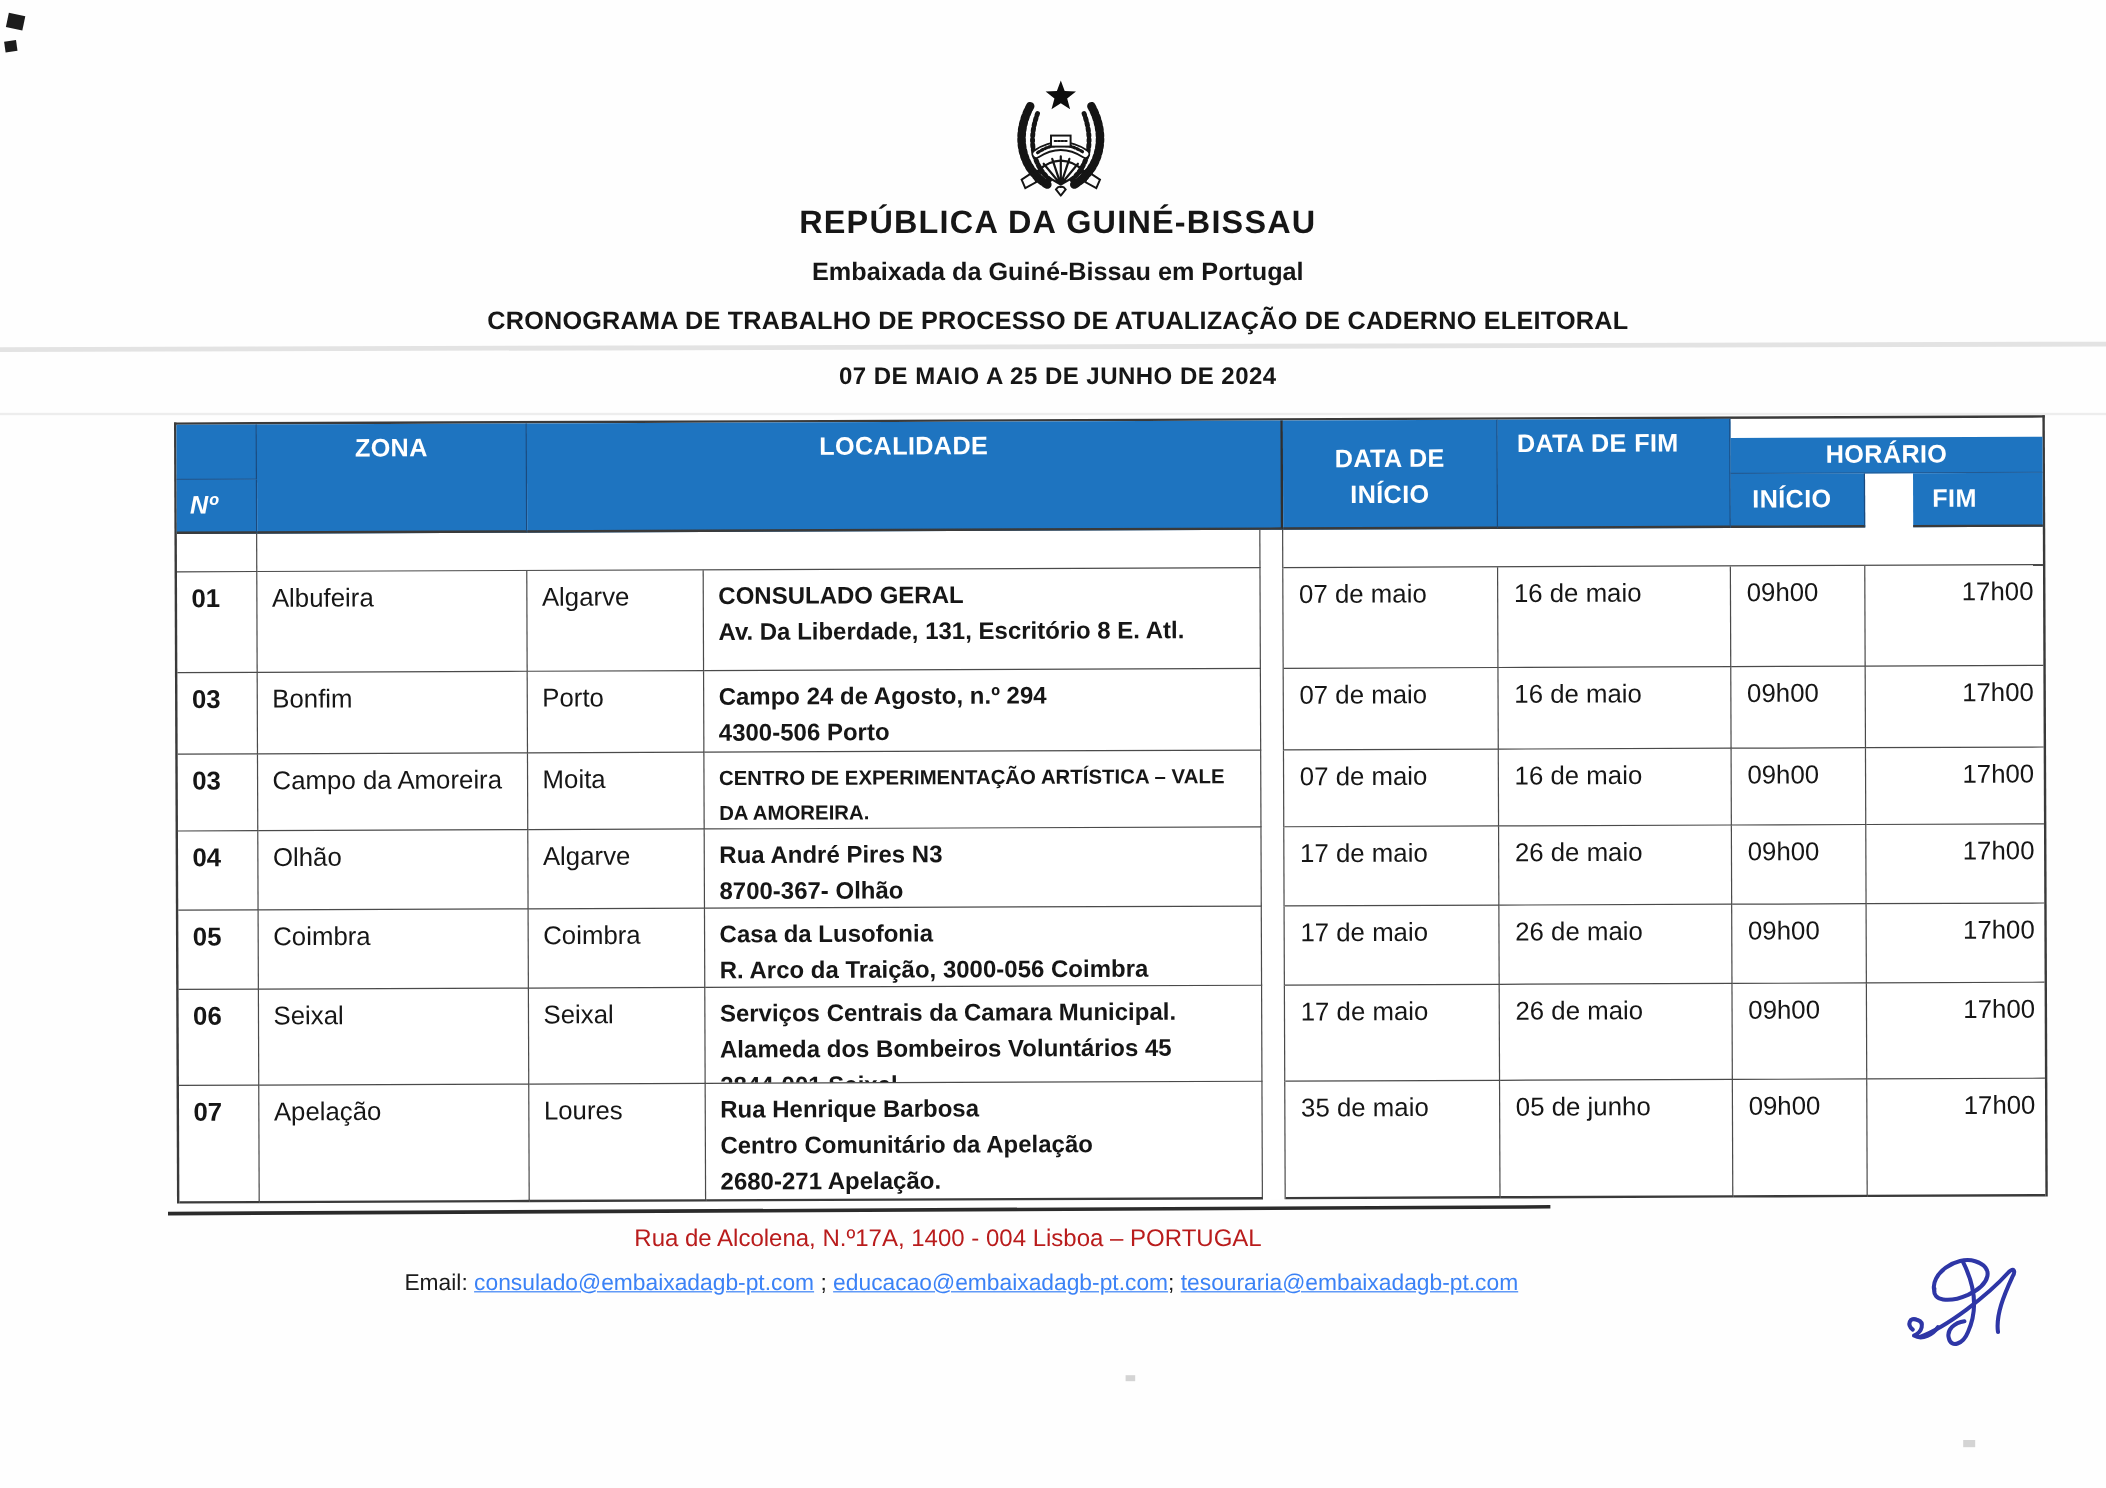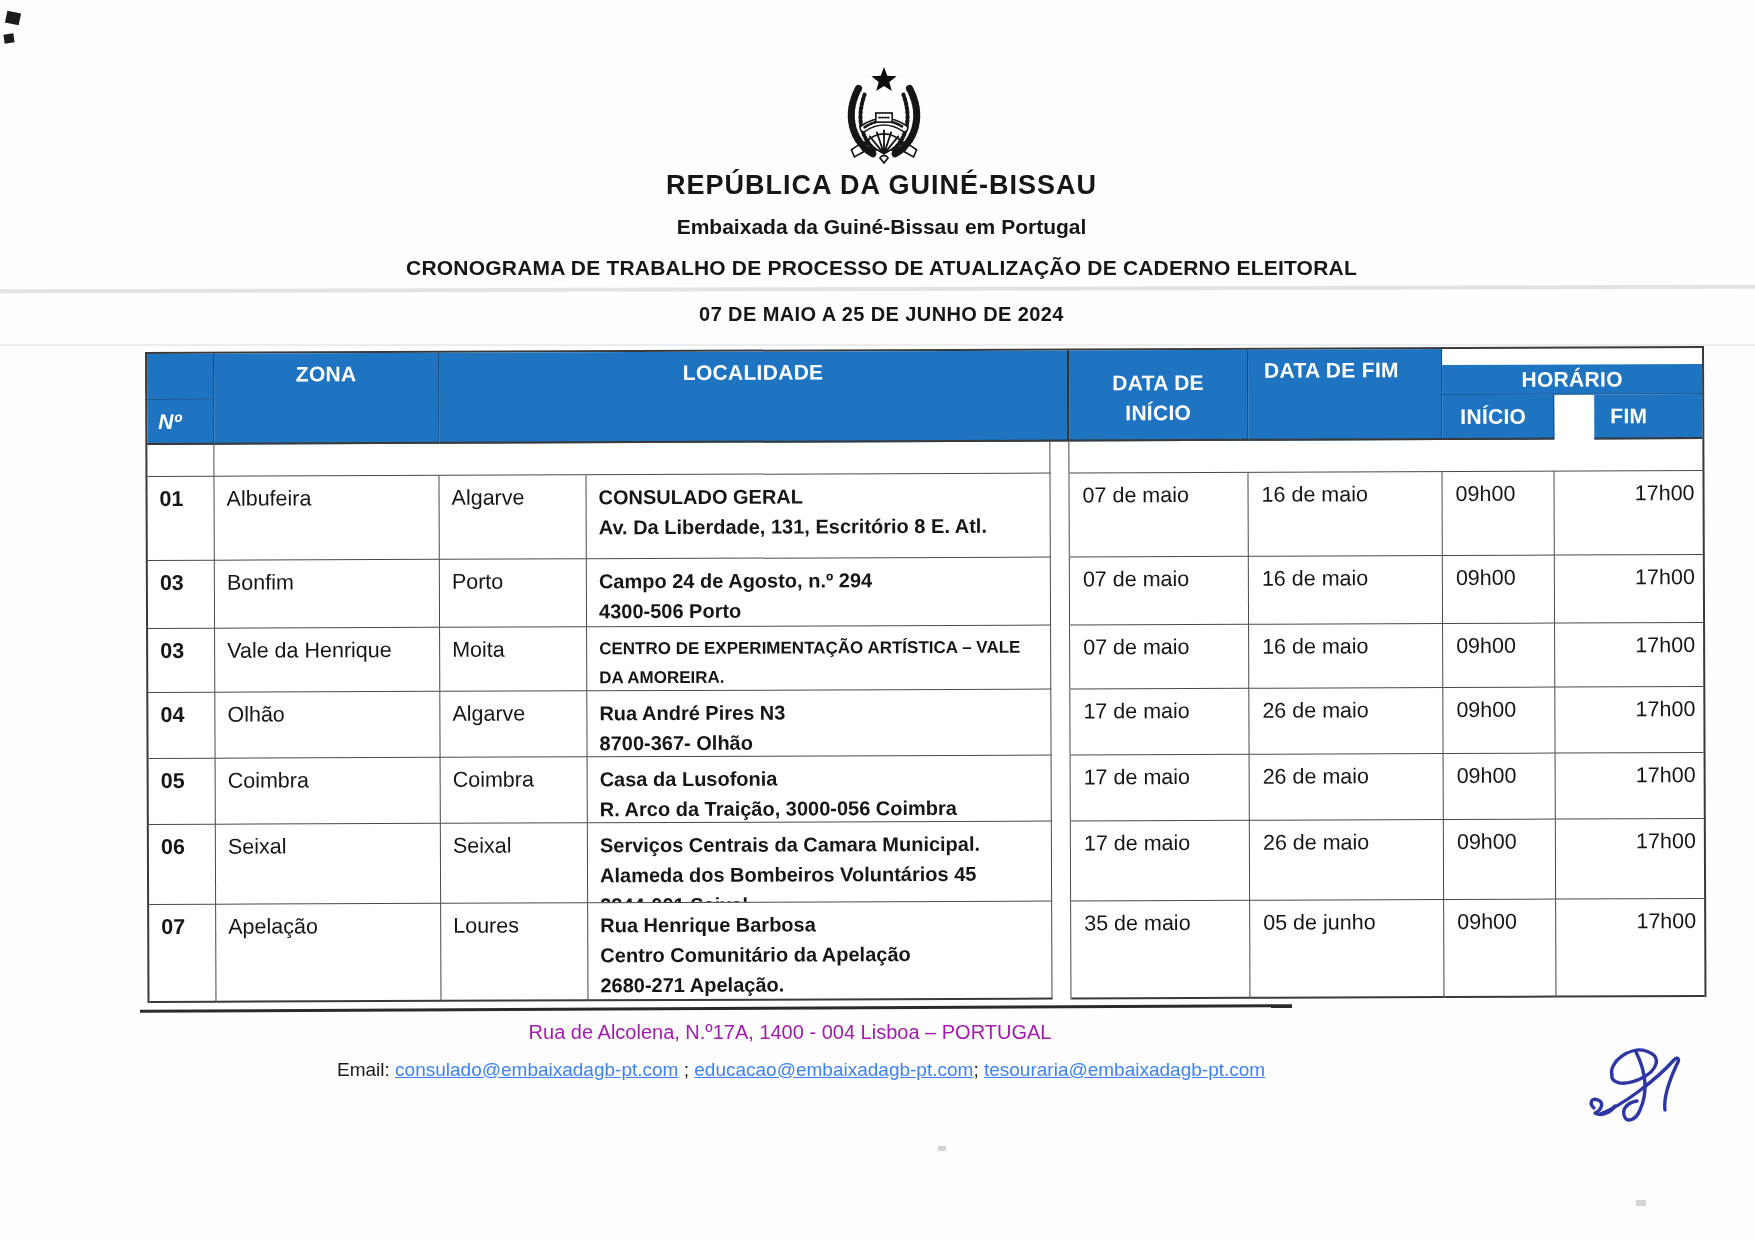--- a/index.html
+++ b/index.html
@@ -66,21 +66,21 @@
   .ci{grid-column:6;padding-left:13px;}
   .cf{grid-column:7;padding-left:13px;}
   .chi{grid-column:8;padding-left:13px;}
   .chf{grid-column:9;padding-left:14px;border-right:none;text-align:right;}
   .r1{grid-row:4}.r2{grid-row:5}.r3{grid-row:6}.r4{grid-row:7}.r5{grid-row:8}.r6{grid-row:9}.r7{grid-row:10}
   .r3.cl{font-size:17px;line-height:29px;}
   .r7.bcell{border-bottom:2.2px solid #3a3a3a;}
   .r7.cs{border-bottom:none;}
   
   #foot-rule{position:absolute;left:140px;top:1007px;width:1152px;height:3px;background:#2b2b2b;transform:rotate(-0.28deg);}
-  #foot-address{position:absolute;left:0;top:1021px;width:1580px;text-align:center;font-size:20px;color:#a21caf;}
+  #foot-address{position:absolute;left:0;top:1021px;width:1580px;text-align:center;font-size:20px;color:#b91c1c;}
   #foot-email{position:absolute;left:337px;top:1059px;font-size:19px;color:#1b1b1b;}
   #foot-email a{color:#3b82f6;text-decoration:underline;}
   #signature{position:absolute;left:1578px;top:1018px;}
 </style>
 </head>
 <body>
 
 <div class="streak" style="left:0;top:287px;width:1755px;height:4px;transform:rotate(-0.15deg);"></div>
 <div class="streak" style="left:0;top:344px;width:1755px;height:2px;background:#ededed;"></div>
 <div class="speck" style="left:6px;top:12px;width:14px;height:12px;transform:rotate(12deg);"></div>
@@ -164,21 +164,21 @@
     <div>4300-506 Porto</div>
     <div></div>
   </div>
   <div class="cell bcell cs r2"></div>
   <div class="cell bcell ci r2">07 de maio</div>
   <div class="cell bcell cf r2">16 de maio</div>
   <div class="cell bcell chi r2">09h00</div>
   <div class="cell bcell chf r2">17h00</div>
 
   <div class="cell bcell cn r3">03</div>
-  <div class="cell bcell cz r3">Vale da Henrique</div>
+  <div class="cell bcell cz r3">Campo da Amoreira</div>
   <div class="cell bcell cr r3">Moita</div>
   <div class="cell bcell cl r3">
     <div>CENTRO DE EXPERIMENTAÇÃO ARTÍSTICA – VALE</div>
     <div>DA AMOREIRA.</div>
     <div></div>
   </div>
   <div class="cell bcell cs r3"></div>
   <div class="cell bcell ci r3">07 de maio</div>
   <div class="cell bcell cf r3">16 de maio</div>
   <div class="cell bcell chi r3">09h00</div>

